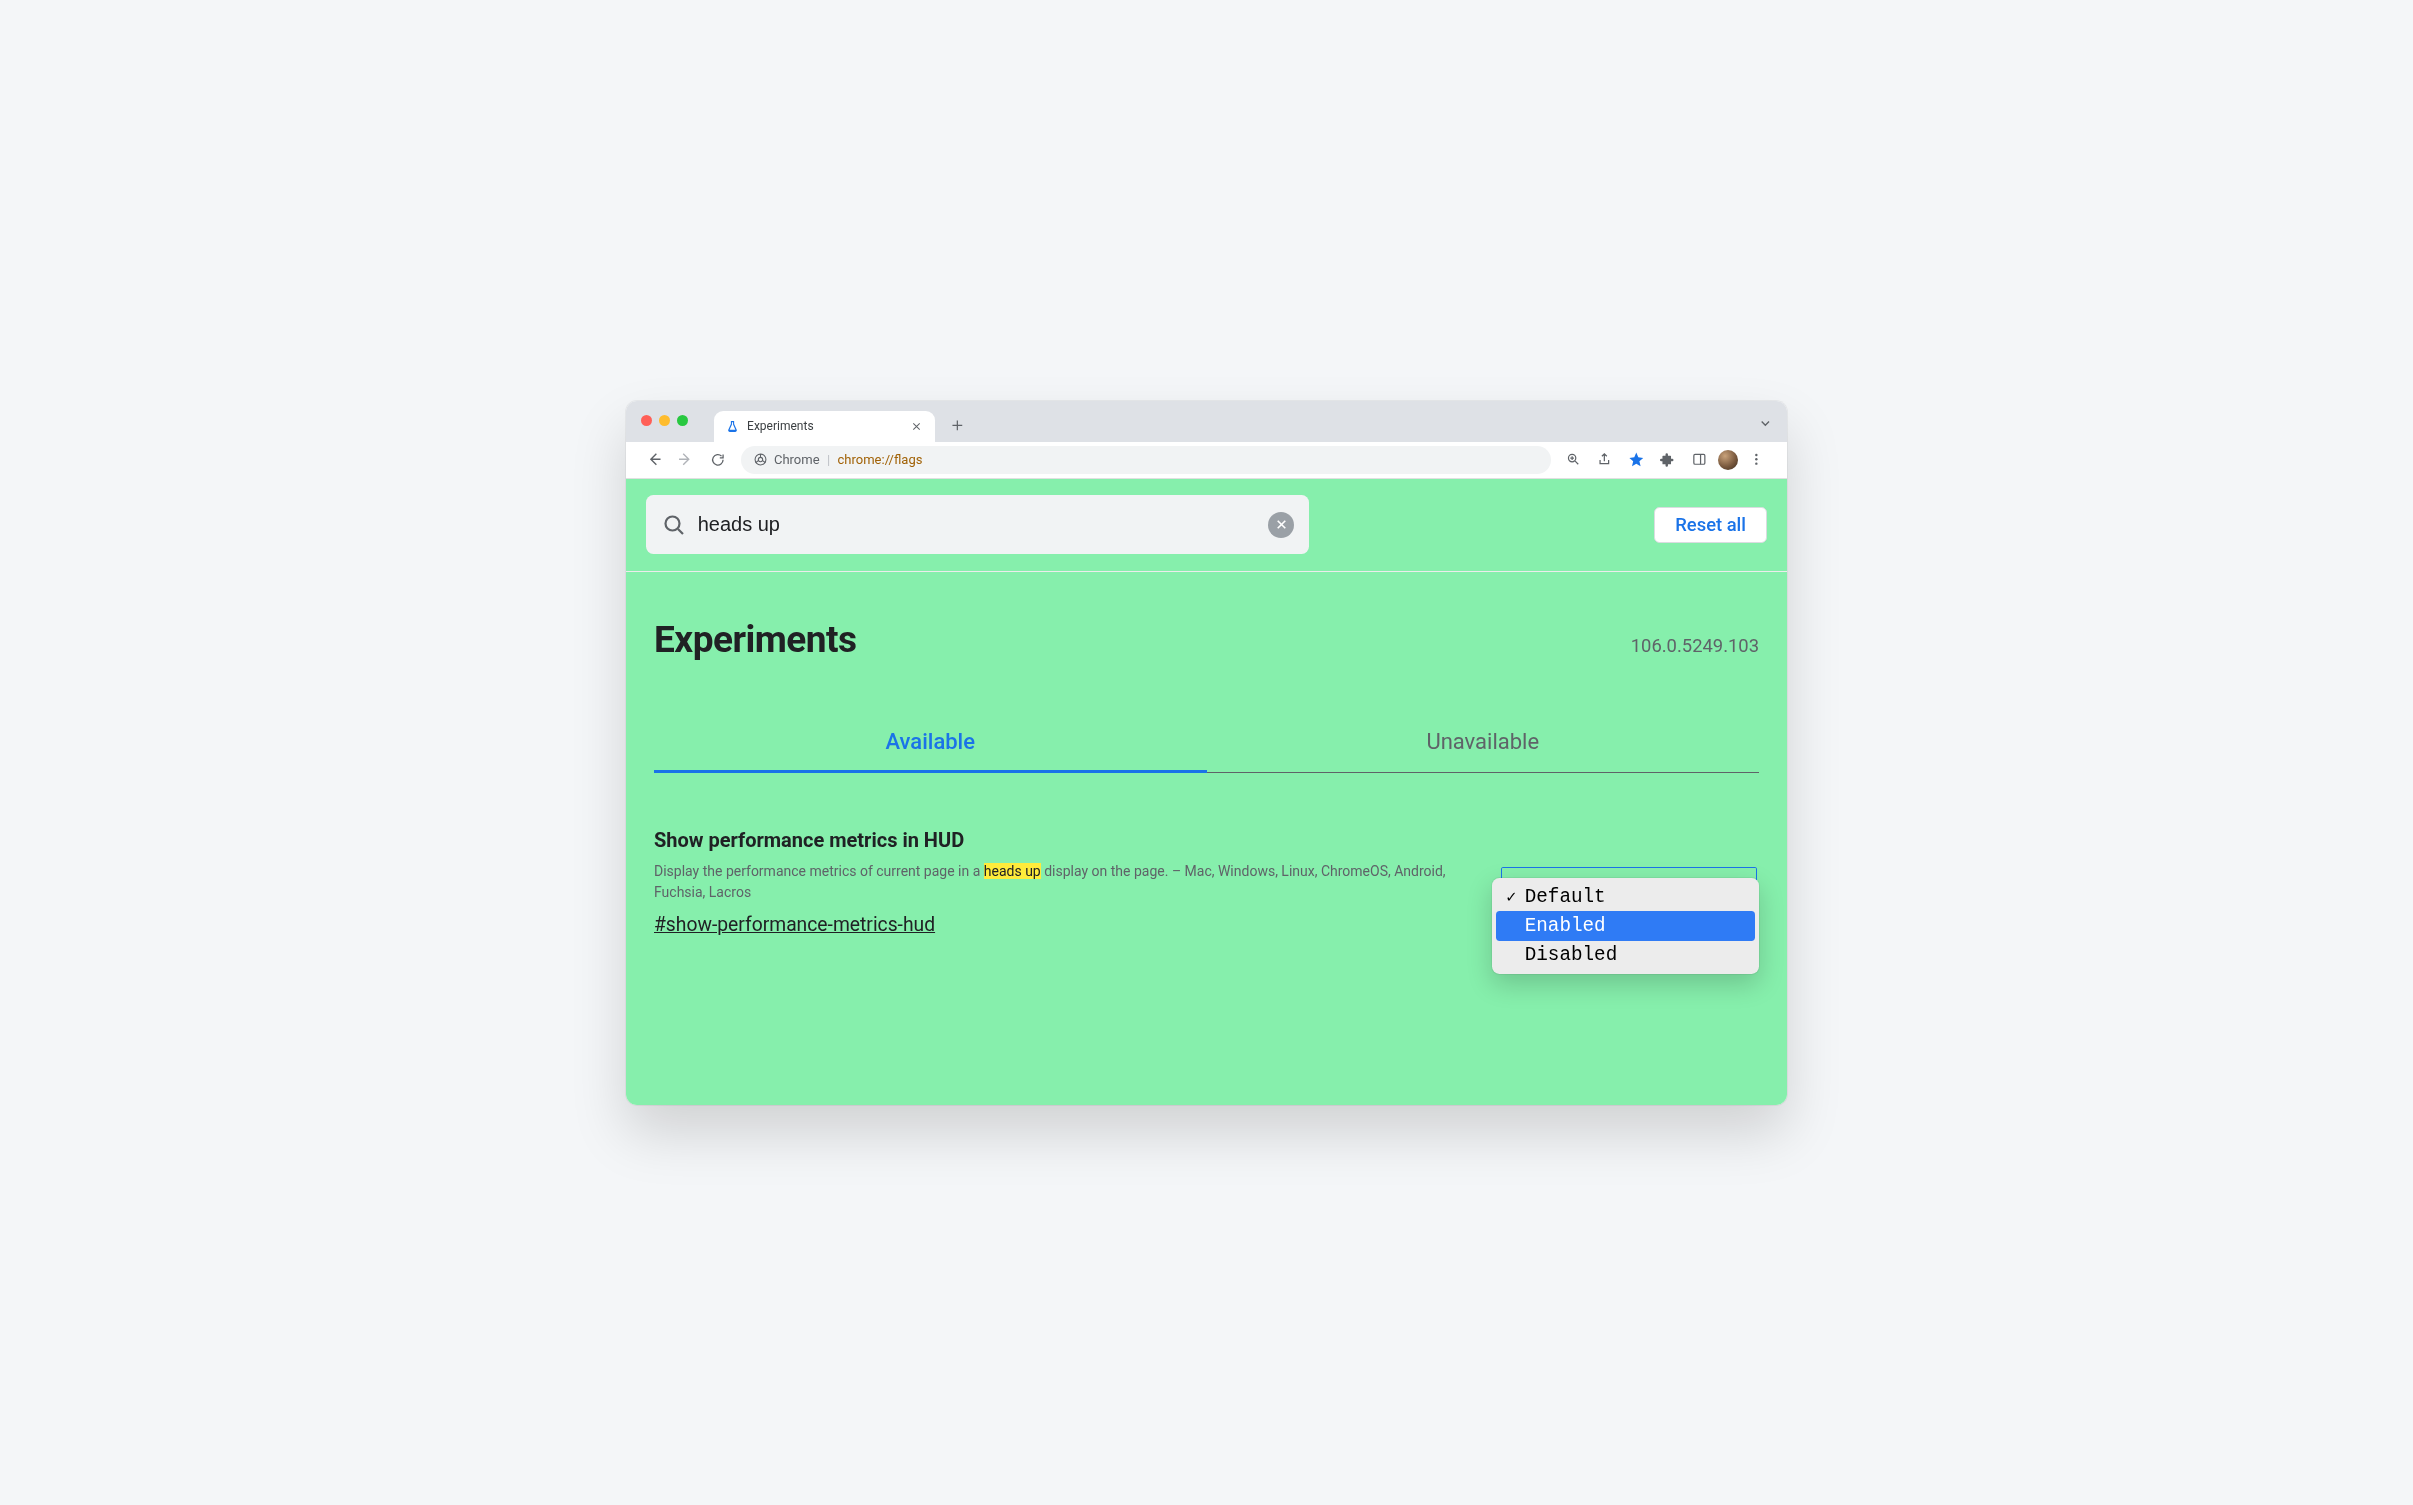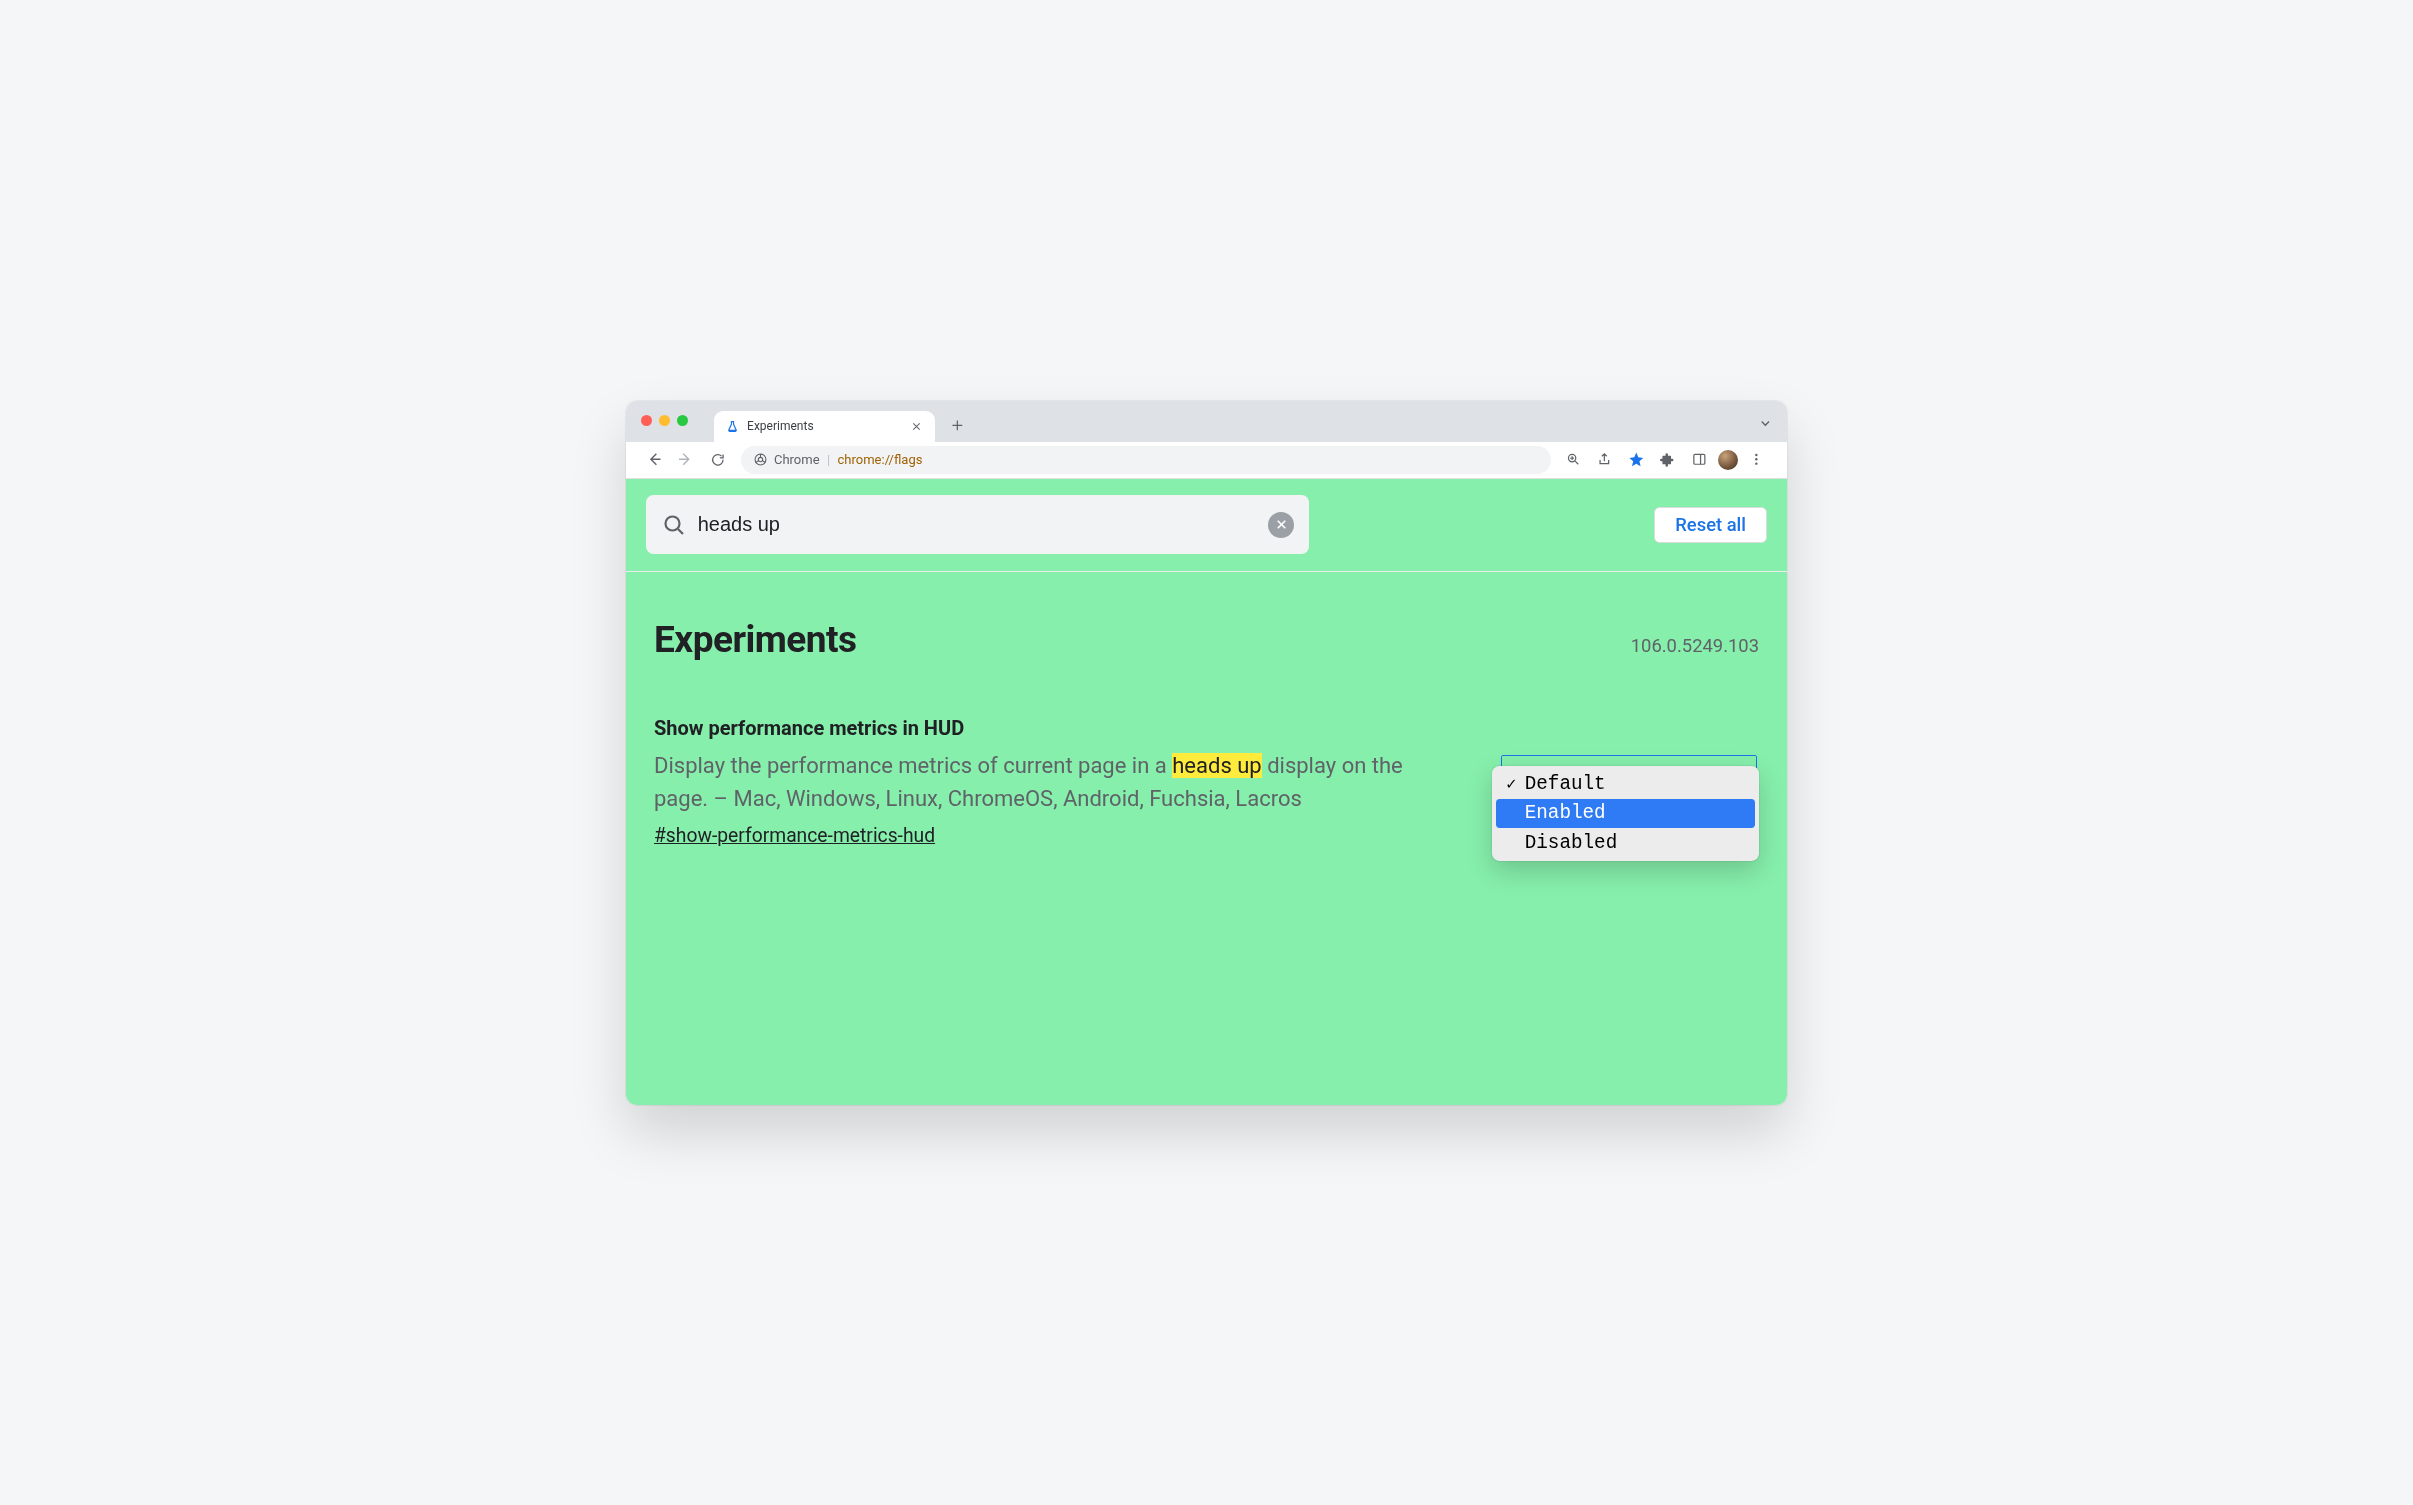--- a/index.html
+++ b/index.html
@@ -225,21 +225,21 @@
 
   .flag-row {
     display: flex; margin-top: 55px; gap: 37px;
     position: relative;
   }
   .flag-text { flex: 1; }
   .flag-title {
     font-size: 20px; font-weight: 700; color: #202124;
   }
   .flag-desc {
-    font-size: 22px; color: #5f6368; margin-top: 9.2px; line-height: 1.5;
+    font-size: 14px; color: #5f6368; margin-top: 9.2px; line-height: 1.5;
   }
   .flag-desc .hl { background: #ffeb3b; color: #202124; }
   .flag-anchor {
     font-size: 19.3px; color: #202124; text-decoration: underline; margin-top: 9.2px; display:inline-block;
   }
 
   .flag-control {
     width: 267px; padding-top: 39px;
     position: relative;
   }
@@ -407,20 +407,28 @@
         <span>Reset all</span>
       </div>
     </div>
 
     <div class="content-inner">
       <div class="heading-row">
         <h1 class="page-title">Experiments</h1>
         <div class="version">106.0.5249.103</div>
       </div>
 
+      <div class="tabs">
+        <div class="tab-item active">
+          <span>Available</span>
+        </div>
+        <div class="tab-item">
+          <span>Unavailable</span>
+        </div>
+      </div>
 
       <div class="flag-row">
         <div class="flag-text">
           <div class="flag-title">Show performance metrics in HUD</div>
           <div class="flag-desc">
             <span>Display the performance metrics of current page in a </span><span class="hl">heads up</span><span> display on the page. – Mac, Windows, Linux, ChromeOS, Android, Fuchsia, Lacros</span>
           </div>
           <a class="flag-anchor">
             <span>#show-performance-metrics-hud</span>
           </a>

